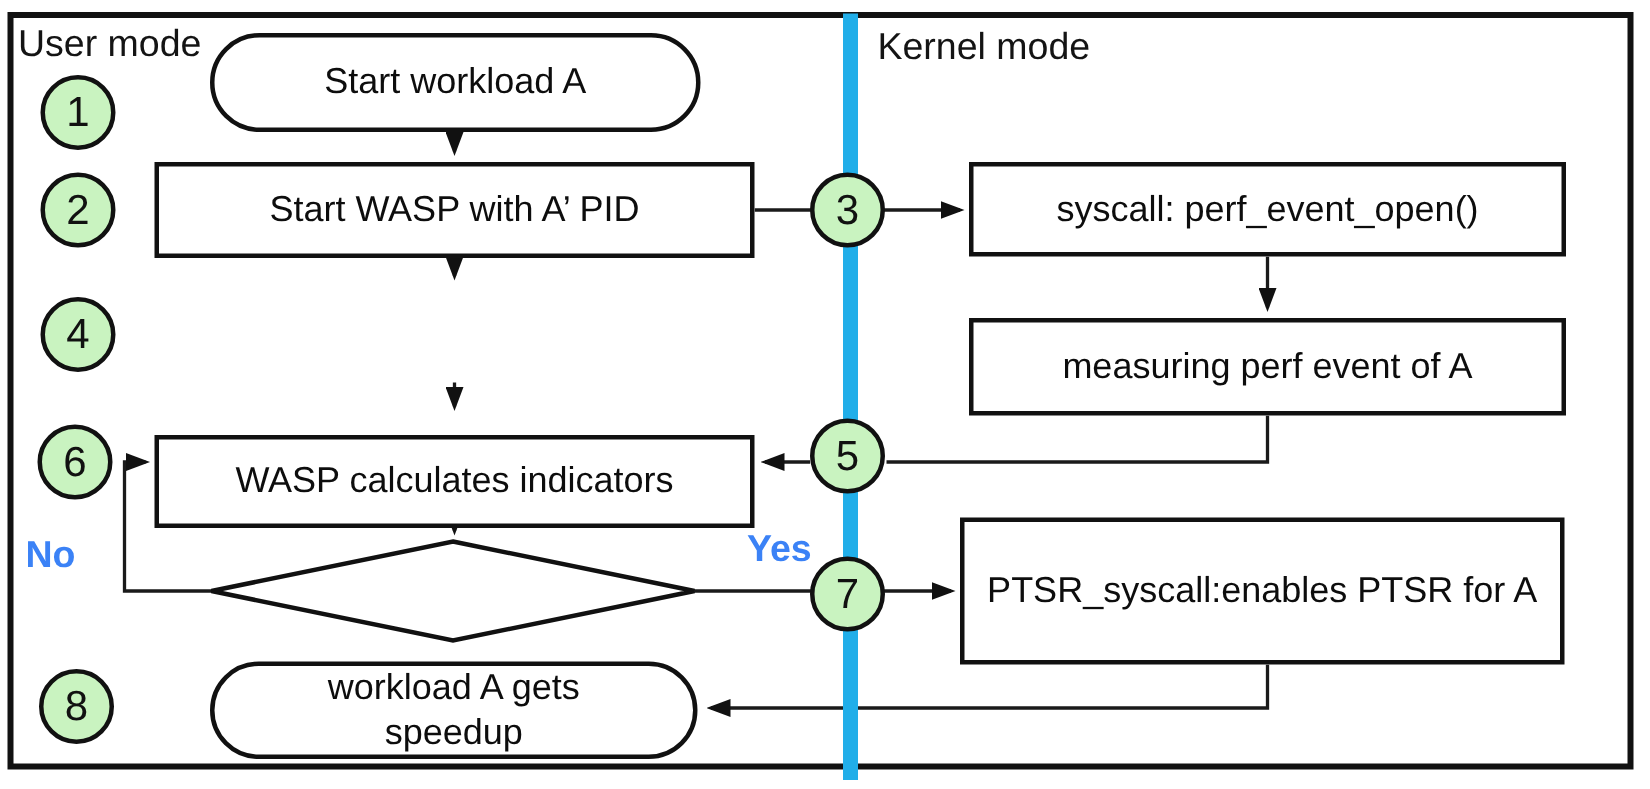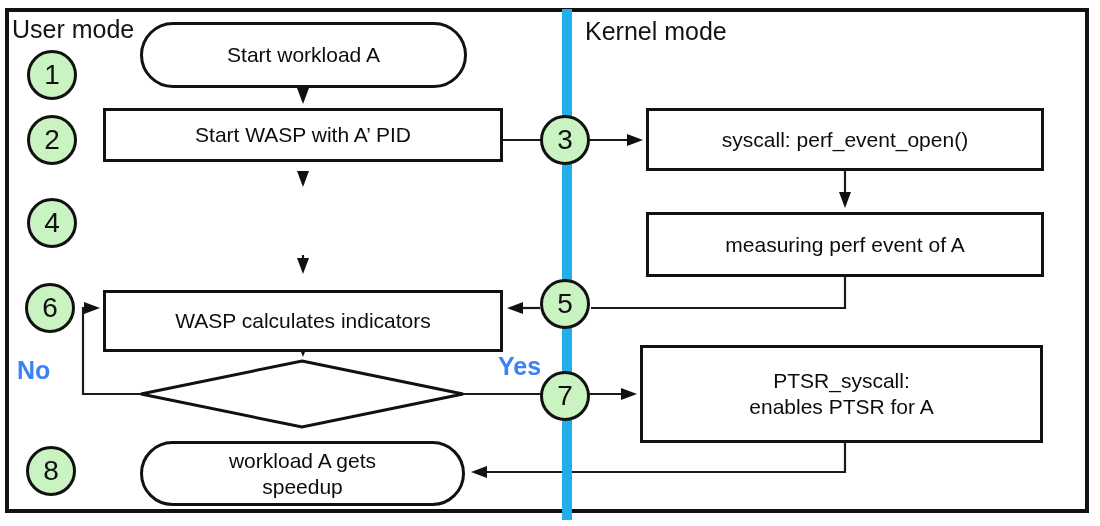--- a/index.html
+++ b/index.html
@@ -17,31 +17,31 @@
   .mode-label{position:absolute;font-size:25px;font-weight:500;color:#141414;z-index:3;}
   .mode-label.user{left:12px;top:15px;}
   .mode-label.kernel{left:585px;top:17px;}
 
   .branch-label{position:absolute;font-size:25px;font-weight:700;color:#3b82f6;z-index:3;}
   .branch-label.no{left:17px;top:356px;}
   .branch-label.yes{left:478px;top:352px;margin-left:20px;}
 
   .node{position:absolute;box-sizing:border-box;background:#fff;border:3px solid #111;
     display:flex;align-items:center;justify-content:center;text-align:center;
-    font-size:21px;line-height:1.22;color:#0d0d0d;z-index:3;}
+    font-size:24px;line-height:1.22;color:#0d0d0d;z-index:3;}
   .stadium{border-radius:40px;}
 
   .n-start{left:140px;top:22px;width:327px;height:66px;border-radius:33px;}
-  .n-wasp{left:103px;top:108px;width:400px;height:54px;}
+  .n-wasp{left:103px;top:108px;width:400px;height:64px;}
   .n-numa{left:103px;top:191px;width:400px;height:64px;}
   .n-ind{left:103px;top:290px;width:400px;height:62px;}
   .n-speed{left:140px;top:441px;width:325px;height:65px;border-radius:33px;flex-direction:column;}
   .n-sys{left:646px;top:108px;width:398px;height:63px;}
   .n-meas{left:646px;top:212px;width:398px;height:65px;}
-  .n-ptsr{left:640px;top:345px;width:403px;height:98px;flex-direction:column;}
+  .n-ptsr{left:640px;top:345px;width:403px;height:98px;flex-direction:row;}
 
   .decision-label{position:absolute;left:192px;top:381px;width:220px;text-align:center;
     font-size:21px;color:#0d0d0d;z-index:3;}
 
   .badge{position:absolute;width:50px;height:50px;border-radius:50%;
     background:#C9F3C0;border:3px solid #111;box-sizing:border-box;
     display:flex;align-items:center;justify-content:center;
     font-size:28px;color:#111;z-index:4;}
   .b1{left:27px;top:50px;}  .b2{left:27px;top:115px;} .b4{left:27px;top:198px;}
   .b6{left:25px;top:283px;} .b8{left:26px;top:446px;}

